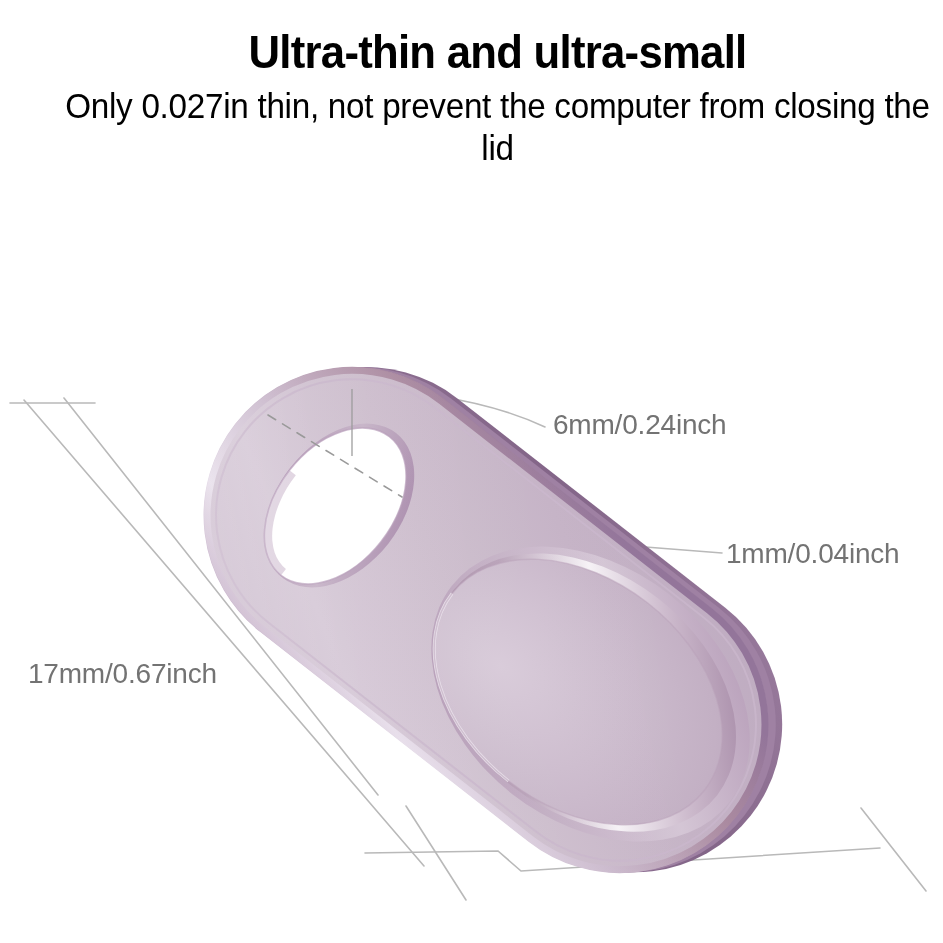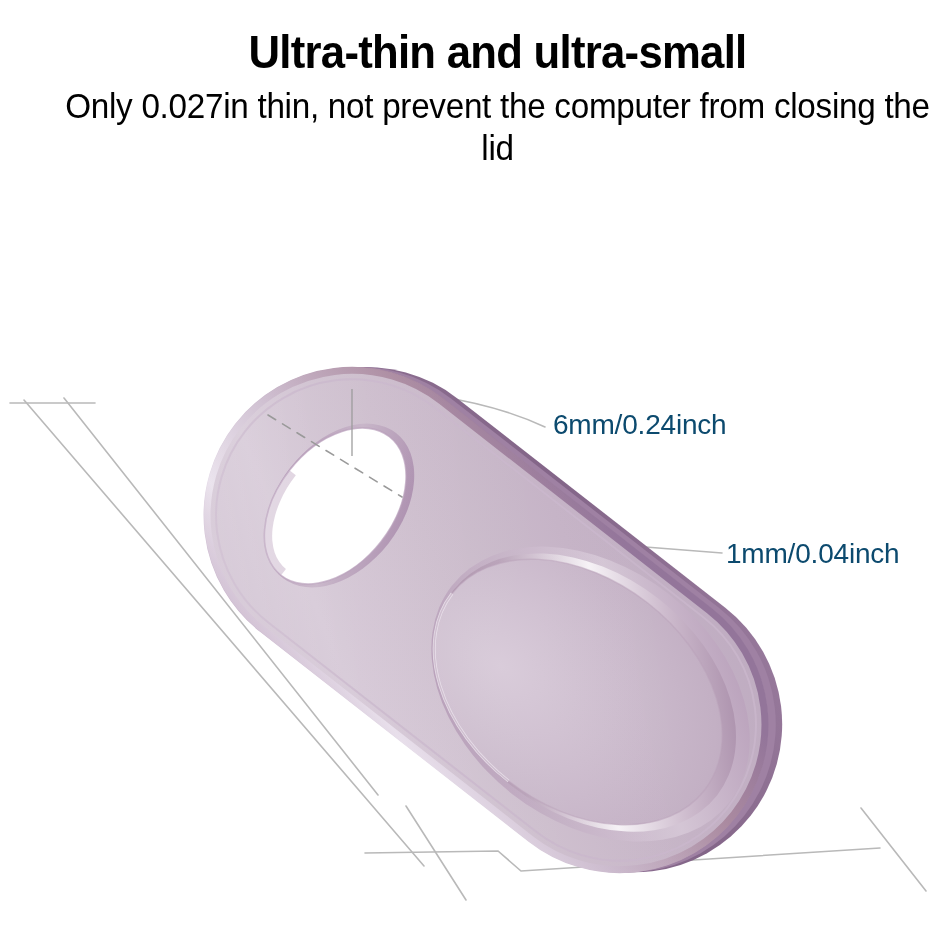--- a/index.html
+++ b/index.html
@@ -59,21 +59,21 @@
   #stage svg {
     display: block;
     width: 943px;
     height: 943px;
   }
 
   
   .dim-label {
     position: absolute;
     font-size: 28px;
-    color: #0c4a6e;
+    color: #737373;
     white-space: nowrap;
     letter-spacing: -0.2px;
   }
   #label-width   { left: 553px; top: 409px; }
   #label-thick   { left: 726px; top: 538px; text-align: right; }
   #label-height  { left: 28px;  top: 658px; }
   #label-depth   { left: 663px; top: 878px; }
 </style>
 </head>
 <body>
@@ -222,15 +222,16 @@
         <path d="M 268 415 L 402 497" stroke="#9a9a9a" stroke-width="1.6" fill="none" stroke-dasharray="9 8" stroke-linecap="round"></path>
         <path d="M 352 389 L 352 456" stroke="#9a9a9a" stroke-width="1.4" fill="none" opacity="0.9"></path>
       </g>
     </svg>
   </div>
 
   <div class="dim-label" id="label-width">6mm/0.24inch</div>
 
   <div class="dim-label" id="label-thick">1mm/0.04inch</div>
 
+  <div class="dim-label" id="label-height">17mm/0.67inch</div>
 
 
 </div>
 
 </body></html>

